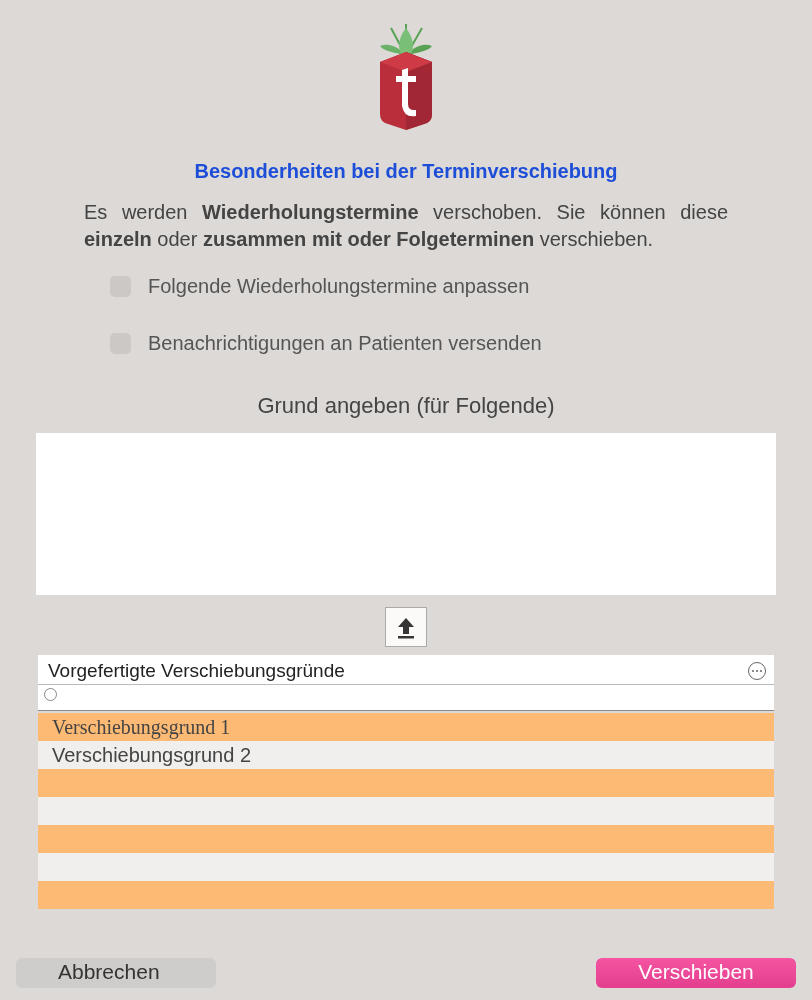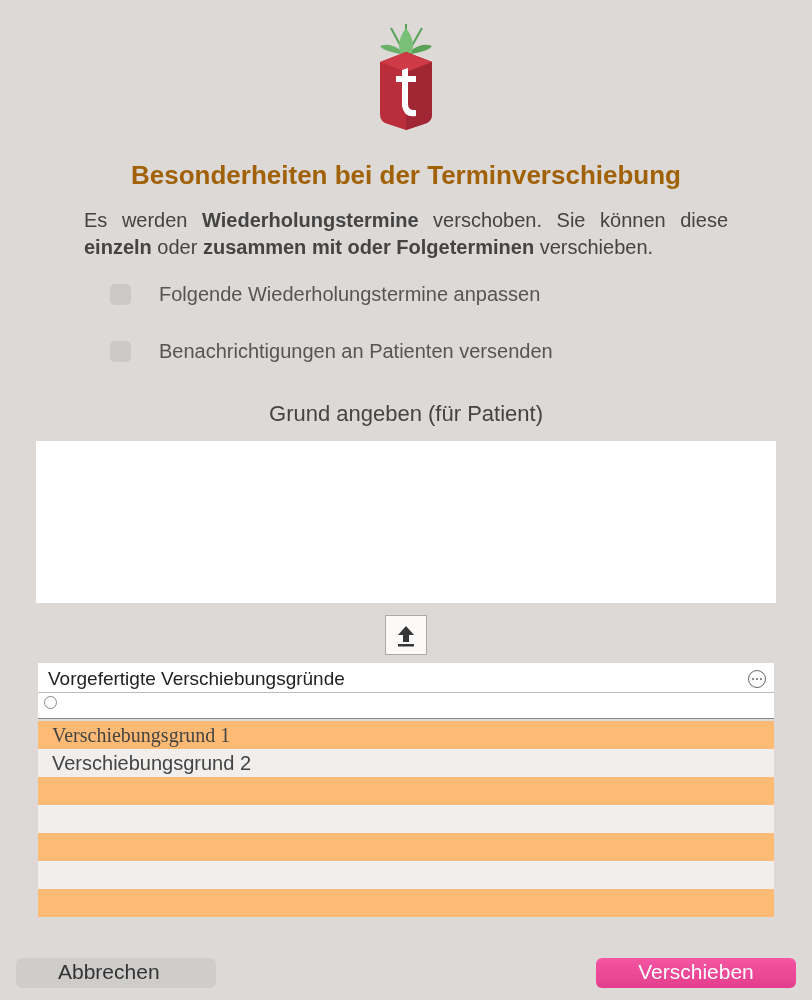--- a/index.html
+++ b/index.html
@@ -26,43 +26,43 @@
       justify-content: center;
       padding: 10px 0;
     }
     .logo {
       position: relative;
       width: 80px;
       height: 110px;
     }
     .title {
       text-align: center;
-      font-size: 26px;
+      font-size: 20px;
       font-weight: bold;
-      color: #a16207;
+      color: #1d4ed8;
       margin: 18px 0 16px;
     }
     .description {
       font-size: 20px;
       color: #444;
       padding: 0 84px;
       margin-bottom: 16px;
       line-height: 1.35;
       text-align: justify;
     }
     .description b {
       font-weight: bold;
     }
     .checkbox-row {
       display: flex;
       align-items: center;
       padding: 6px 110px;
       font-size: 20px;
       color: #555;
-      gap: 28px;
+      gap: 17px;
       margin-bottom: 4px;
     }
     .checkbox-row.first { margin-bottom: 22px; }
     .checkbox {
       width: 21px;
       height: 21px;
       border-radius: 5px;
       background: #ccc8c5;
       flex-shrink: 0;
       border: none;
@@ -227,21 +227,21 @@
   <div class="checkbox-row first">
     <div class="checkbox"></div>
     <span>Folgende Wiederholungstermine anpassen</span>
   </div>
 
   <div class="checkbox-row">
     <div class="checkbox"></div>
     <span>Benachrichtigungen an Patienten versenden</span>
   </div>
 
-  <div class="reason-label">Grund angeben (für Patient)</div>
+  <div class="reason-label">Grund angeben (für Folgende)</div>
 
   <textarea class="reason-textarea" style=""></textarea>
 
   <div class="upload-row">
     <button class="upload-btn">
       <svg width="22" height="24" viewBox="0 0 22 24">
         <path d="M11 3 L19 12 L14 12 L14 19 L8 19 L8 12 L3 12 Z" fill="#363636"></path>
         <rect x="3" y="21" width="16" height="2.5" fill="#363636"></rect>
       </svg>
     </button>

